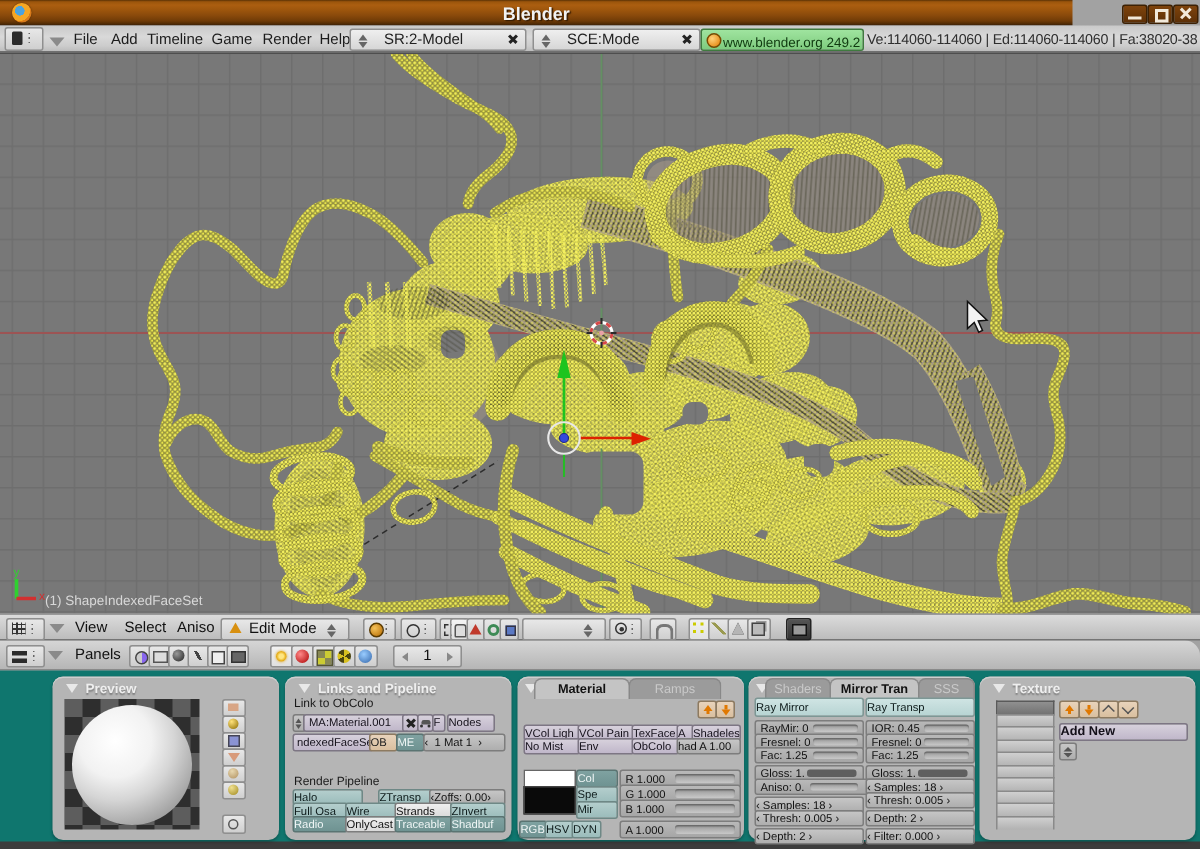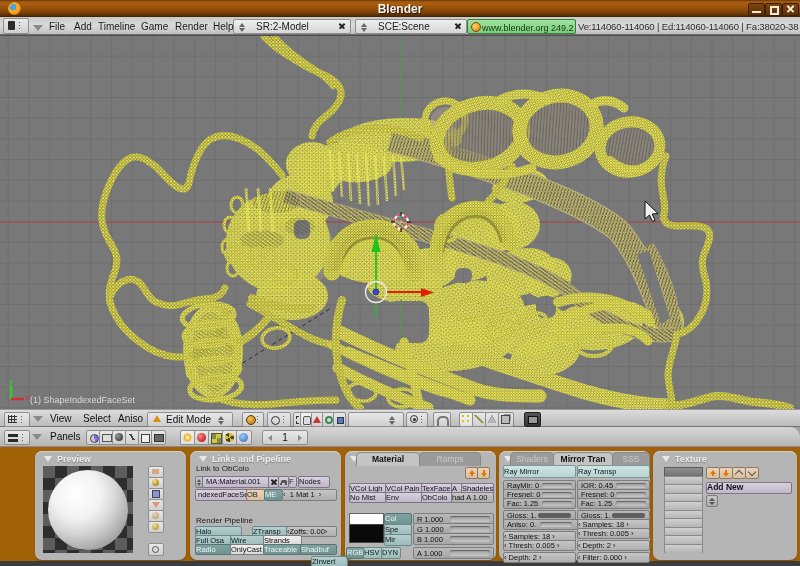--- a/index.html
+++ b/index.html
@@ -1,37 +1,37 @@
 <!DOCTYPE html>
 <html><head>
 <meta charset="utf-8">
 <style>
 html,body{margin:0;padding:0;}
 #app{position:relative;width:800px;height:566px;overflow:hidden;font-family:"Liberation Sans",sans-serif;background:#a2a2a2;}
 .abs{position:absolute;}
 
-#title{left:0;top:0;width:800px;height:17px;background:linear-gradient(#5a3205 0%,#9b550c 7%,#ab5e10 20%,#9e560d 38%,#8a4a0b 60%,#703b07 82%,#522c05 93%,#38200a 100%);}
+#title{left:0;top:0;width:715px;height:17px;background:linear-gradient(#5a3205 0%,#9b550c 7%,#ab5e10 20%,#9e560d 38%,#8a4a0b 60%,#703b07 82%,#522c05 93%,#38200a 100%);}
 #title .t{position:absolute;left:0;right:0;top:2px;text-align:center;color:#f2f2f2;font-size:12px;font-weight:bold;text-shadow:1px 1px 1px #2a1500;}
 .winbtn{position:absolute;top:3px;width:15px;height:11px;background:linear-gradient(#7e430c,#5d3007);border:1px solid #3c2003;border-radius:2px;color:#f5eadc;text-align:center;}
 
 #menubar{left:0;top:17px;width:800px;height:17px;background:linear-gradient(#c9c9c9,#d9d9d9 45%,#cccccc 80%,#bdbdbd);border-bottom:1px solid #6f6f6f;}
 #menubar2{left:0;top:35px;width:800px;height:1px;background:#4e4e4e;}
 .mtext{position:absolute;top:4px;font-size:10px;color:#1c1c1c;white-space:nowrap;}
 .field{position:absolute;height:13px;top:2px;background:linear-gradient(#efefef,#d6d6d6);border:1px solid #8f8f8f;border-radius:2px;font-size:10px;color:#222;}
 
 .sq{position:absolute;background:linear-gradient(#e8e8e8,#cfcfcf);border:1px solid #8f8f8f;border-radius:2px;}
 
 #vp{left:0;top:36px;width:800px;height:373px;background:#787878;}
 
 #hdr3d{left:0;top:409px;width:800px;height:16px;background:linear-gradient(#dcdcdc,#cfcfcf 40%,#bcbcbc);border-top:1px solid #9a9a9a;border-bottom:1px solid #747474;}
 
 #hdrbut{left:0;top:427px;width:800px;height:19px;background:linear-gradient(#d6d6d6,#c9c9c9 40%,#b6b6b6);border-radius:0 10px 0 0;border-bottom:1px solid #8a8a8a;}
 .htxt{position:absolute;font-size:10px;color:#111;}
 
-#work{left:0;top:447px;width:800px;height:119px;background:#a16207;}
+#work{left:0;top:447px;width:800px;height:119px;background:#0f766e;}
 .panel{position:absolute;background:#b5b5b5;border-radius:7px;box-shadow:inset 0 1px 0 #cecece, 0 1px 2px rgba(0,0,0,.25);}
 .ptitle{position:absolute;font-size:9px;font-weight:bold;color:#efefef;text-shadow:0 1px 1px rgba(0,0,0,.3);}
 .tri{position:absolute;width:0;height:0;border-left:4px solid transparent;border-right:4px solid transparent;border-top:6px solid #e8e8e8;}
 .lav{background:linear-gradient(#d7d1dc,#c0b7ca);border:1px solid #7d7684;color:#14101a;}
 .teal{background:linear-gradient(#b4cecd,#9bbcbb);border:1px solid #6e8886;color:#0d1a1a;}
 .tealdn{background:linear-gradient(#7fa2a1,#6f9392);border:1px solid #5a7472;color:#f0f6f6;}
 .gray{background:linear-gradient(#c6c6c6,#aeaeae);border:1px solid #7d7d7d;color:#111;}
 .white{background:linear-gradient(#efefef,#dadada);border:1px solid #7d7d7d;color:#111;}
 .tan{background:linear-gradient(#e8d3bb,#d9bf9f);border:1px solid #8d7a60;color:#222;}
 .ctl{position:absolute;font-size:7.5px;line-height:9px;text-align:left;border-radius:2px;overflow:hidden;white-space:nowrap;}
@@ -77,21 +77,21 @@
     <div class="mtext" style="left:213px;">Help</div>
     <div class="field" style="left:233px;width:116px;">
       <span style="position:absolute;left:5px;top:3px;" class="tu"></span>
         <span style="position:absolute;left:5px;top:8px;" class="td"></span>
       <span style="position:absolute;left:22px;top:1px;">SR:2-Model</span>
       <span class="xx" style="position:absolute;right:3px;top:0px;width:10px;height:12px;"></span>
     </div>
     <div class="field" style="left:355px;width:110px;">
       <span style="position:absolute;left:5px;top:3px;" class="tu"></span>
         <span style="position:absolute;left:5px;top:8px;" class="td"></span>
-      <span style="position:absolute;left:22px;top:1px;">SCE:Scene</span>
+      <span style="position:absolute;left:22px;top:1px;">SCE:Mode</span>
       <span class="xx" style="position:absolute;right:3px;top:0px;width:10px;height:12px;"></span>
     </div>
     <div class="field" style="left:467px;width:107px;background:linear-gradient(#9fe49f,#7ecb7e);border-color:#3f7a3f;">
       <span style="position:absolute;left:3px;top:2px;width:8px;height:8px;border-radius:50%;background:radial-gradient(circle at 35% 35%,#ffd27a,#e07b00);border:1px solid #7a4a00;"></span>
       <span style="position:absolute;left:14px;top:2.5px;color:#103a10;font-size:9px;white-space:nowrap;">www.blender.org 249.2</span>
     </div>
     <div class="mtext" style="left:578px;color:#2e2e2e;font-size:9.5px;letter-spacing:-0.15px;">Ve:114060-114060 | Ed:114060-114060 | Fa:38020-38</div>
   </div>
   <div id="menubar2" class="abs"></div>
 
@@ -616,21 +616,21 @@
     <div class="ctl tan" style="left:246px;top:42px;width:17px;height:10px;">OB</div>
     <div class="ctl tealdn" style="left:264px;top:42px;width:17px;height:10px;">ME</div>
     <div class="ctl gray" style="left:282px;top:42px;width:53px;height:10px;">‹&nbsp;&nbsp;1 Mat 1&nbsp;&nbsp;›</div>
     <div class="abs" style="left:196px;top:69px;font-size:8px;color:#1a1a1a;">Render Pipeline</div>
     <div class="ctl teal" style="left:195px;top:79px;width:45px;height:9px;">Halo</div>
     <div class="ctl teal" style="left:252px;top:79px;width:46px;height:9px;">ZTransp</div>
     <div class="ctl gray" style="left:286px;top:79px;width:49px;height:9px;">‹Zoffs: 0.00›</div>
     <div class="ctl teal" style="left:195px;top:88px;width:35px;height:9px;">Full Osa</div>
     <div class="ctl teal" style="left:230px;top:88px;width:33px;height:9px;">Wire</div>
     <div class="ctl white" style="left:263px;top:88px;width:37px;height:9px;">Strands</div>
-    <div class="ctl teal" style="left:311px;top:88px;width:35px;height:9px;margin-top:21px;">ZInvert</div>
+    <div class="ctl teal" style="left:300px;top:88px;width:35px;height:9px;">ZInvert</div>
     <div class="ctl tealdn" style="left:195px;top:97px;width:35px;height:9px;">Radio</div>
     <div class="ctl white" style="left:230px;top:97px;width:33px;height:9px;">OnlyCast</div>
     <div class="ctl tealdn" style="left:263px;top:97px;width:37px;height:9px;">Traceable</div>
     <div class="ctl tealdn" style="left:300px;top:97px;width:35px;height:9px;">Shadbuf</div>
 
     <div class="panel" style="left:345px;top:4px;width:151px;height:109px;"></div>
     <div class="tri" style="left:350px;top:9px;"></div>
     <div class="abs" style="left:356px;top:5px;width:62px;height:13px;background:#c4c4c4;border:1px solid #8a8a8a;border-bottom:none;border-radius:5px 5px 0 0;font-size:8.5px;font-weight:bold;color:#111;text-align:center;line-height:13px;">Material</div>
     <div class="abs" style="left:419px;top:5px;width:60px;height:13px;background:#9b9b9b;border:1px solid #888;border-bottom:none;border-radius:5px 5px 0 0;font-size:8.5px;color:#c9c9c9;text-align:center;line-height:13px;">Ramps</div>
     <div class="ctl tan" style="left:465px;top:20px;width:11px;height:10px;">

